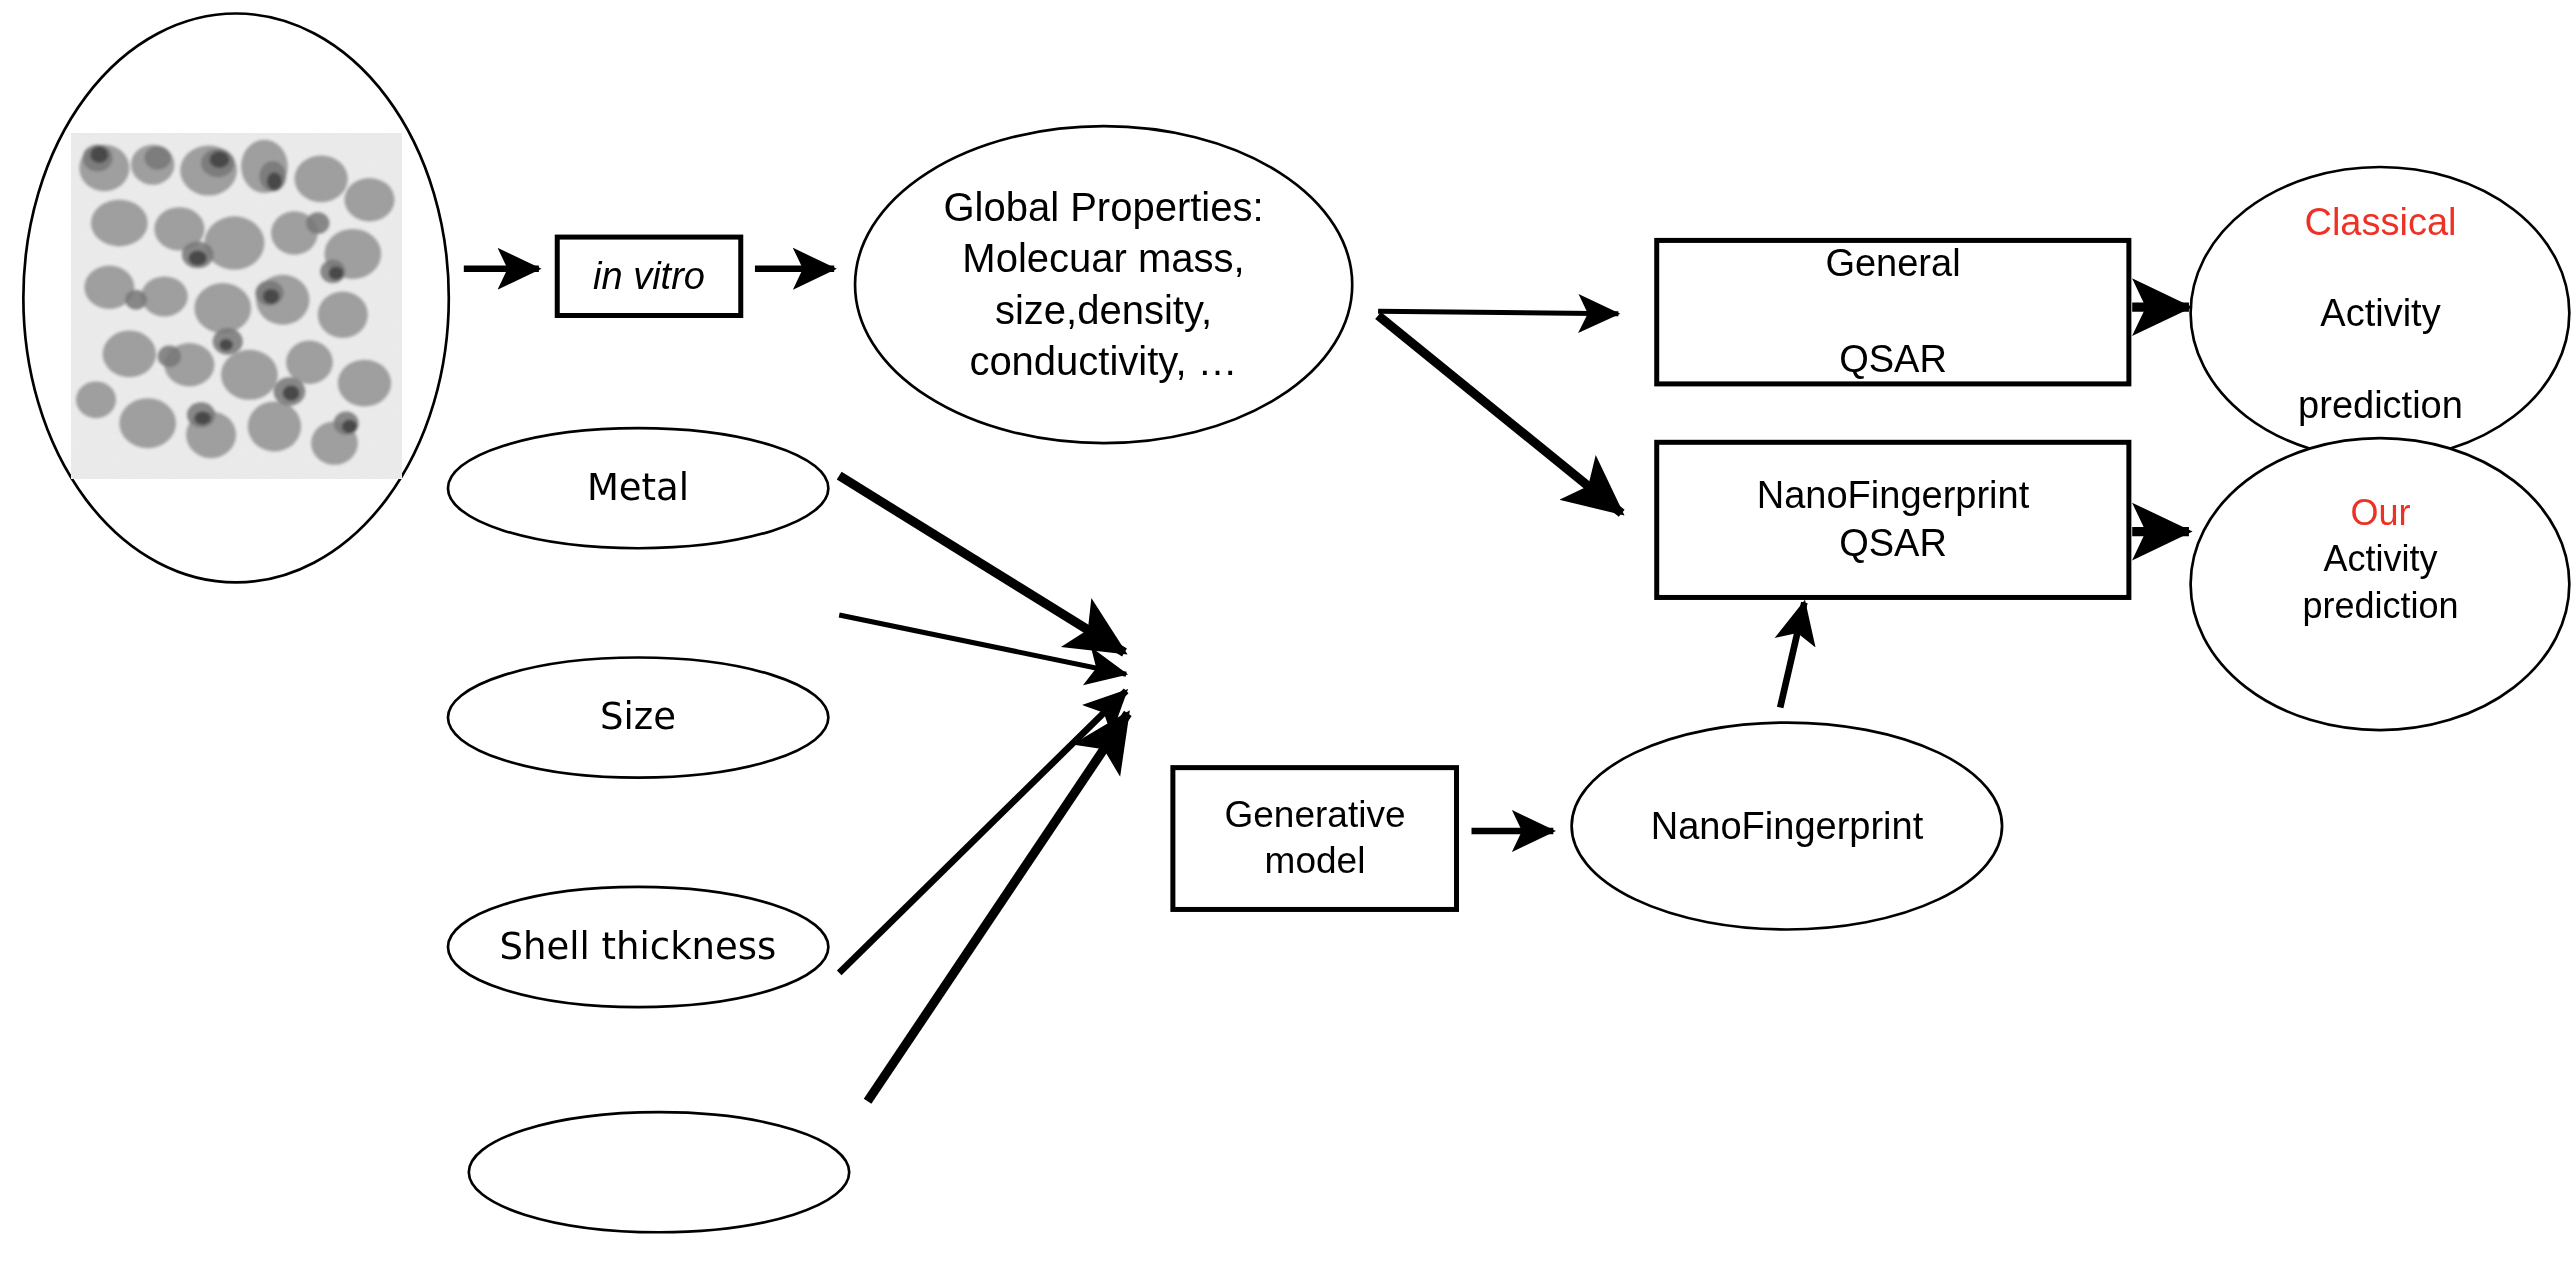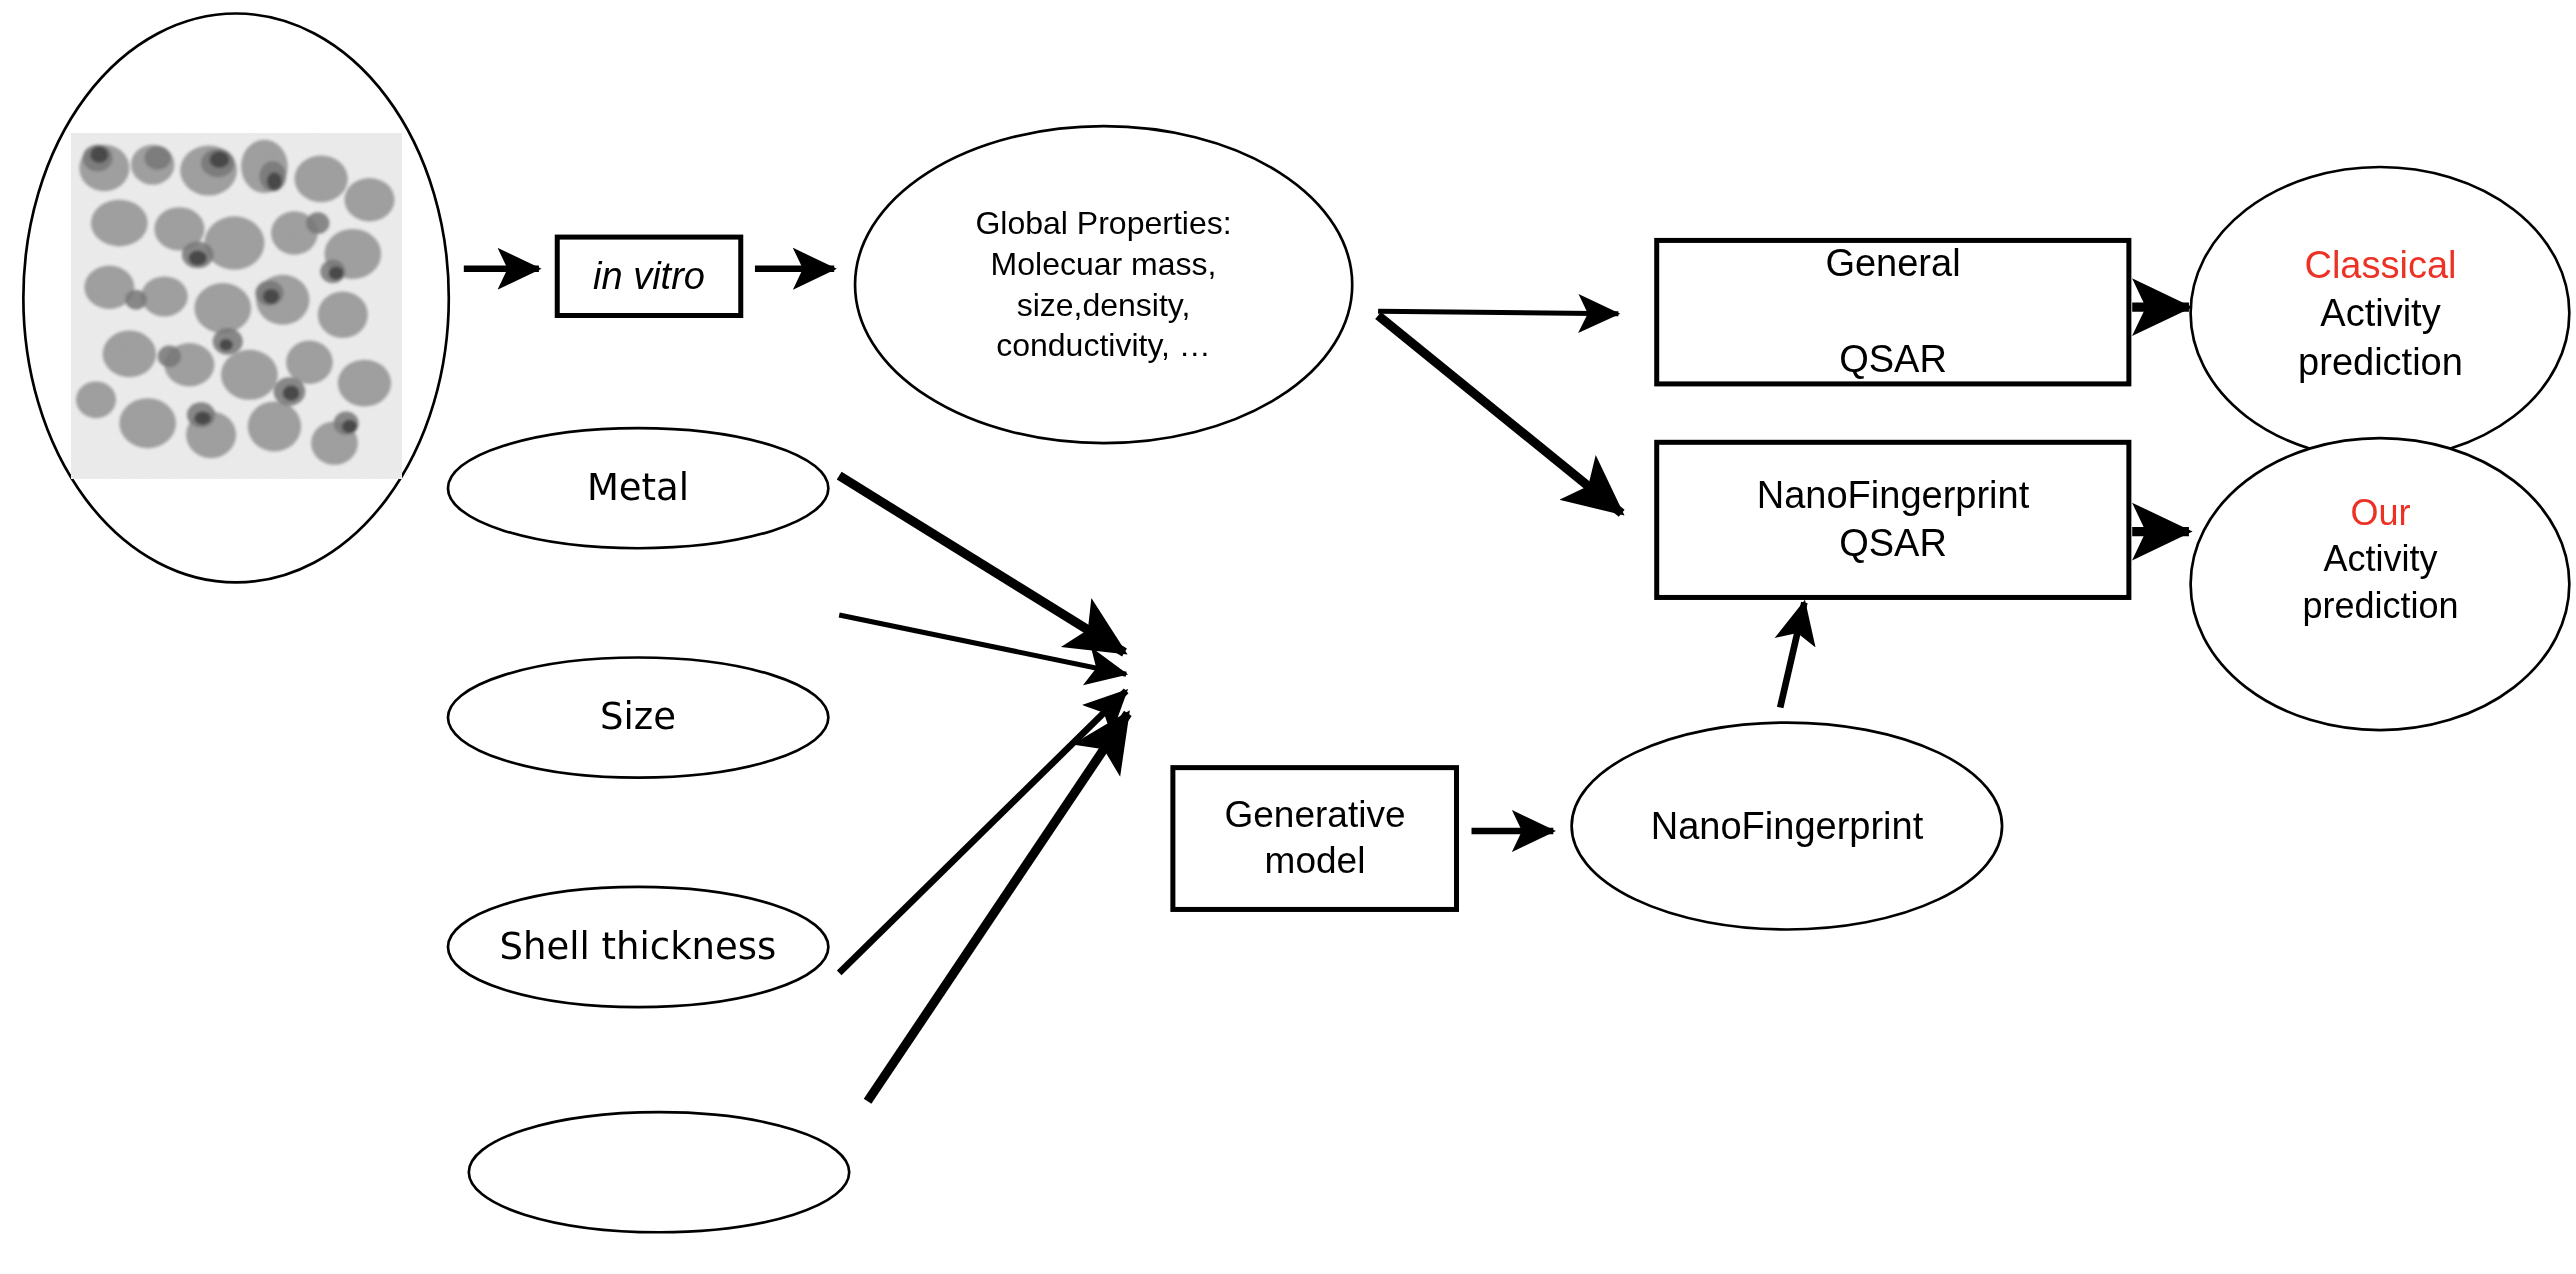--- a/index.html
+++ b/index.html
@@ -217,21 +217,21 @@
         </g>
       </g>
       <rect x="0" y="0" width="397" height="415" filter="url(#temGrain)" opacity="0.5"></rect>
     </svg>
   </div>
 
   <div class="node-label f-lato" style="left:557px; top:237px; width:184px; height:78px; font-size:38px; font-style:italic;">
     <span class="lbl-line">in vitro</span>
   </div>
 
-  <div class="node-label f-lato" style="left:855px; top:150px; width:497px; height:269px; font-size:32px; line-height:1.28;text-align:center;">
+  <div class="node-label f-lato" style="left:855px; top:150px; width:497px; height:269px; font-size:40px; line-height:1.28;text-align:center;">
     <span class="lbl-line">Global Properties:</span>
     <span class="lbl-line">Molecuar mass,</span>
     <span class="lbl-line">size,density,</span>
     <span class="lbl-line">conductivity, …</span>
   </div>
 
   <div class="node-label f-dejavu" style="left:448px; top:428px; width:380px; height:120px; font-size:37px;">
     <span class="lbl-line">Metal</span>
   </div>
 
@@ -256,21 +256,21 @@
   <div class="node-label f-lato" style="left:1657px; top:240px; width:472px; height:143px; font-size:38px; line-height:1.24;justify-content:space-between;">
     <span class="lbl-line">General</span>
     <span class="lbl-line">QSAR</span>
   </div>
 
   <div class="node-label f-lato" style="left:1657px; top:442px; width:472px; height:155px; font-size:38px; line-height:1.24;">
     <span class="lbl-line">NanoFingerprint</span>
     <span class="lbl-line">QSAR</span>
   </div>
 
-  <div class="node-label f-lato" style="left:2191px; top:184px; width:379px; height:259px; font-size:38px; line-height:1.28;">
+  <div class="node-label f-lato" style="left:2191px; top:184px; width:379px; height:259px; font-size:38px; line-height:1.28;gap:43px;">
     <span class="lbl-line accent-red">Classical</span>
     <span class="lbl-line">Activity</span>
     <span class="lbl-line">prediction</span>
   </div>
 
   <div class="node-label f-lato" style="left:2191px; top:430px; width:379px; height:259px; font-size:36px; line-height:1.28;">
     <span class="lbl-line accent-red">Our</span>
     <span class="lbl-line">Activity</span>
     <span class="lbl-line">prediction</span>
   </div>

